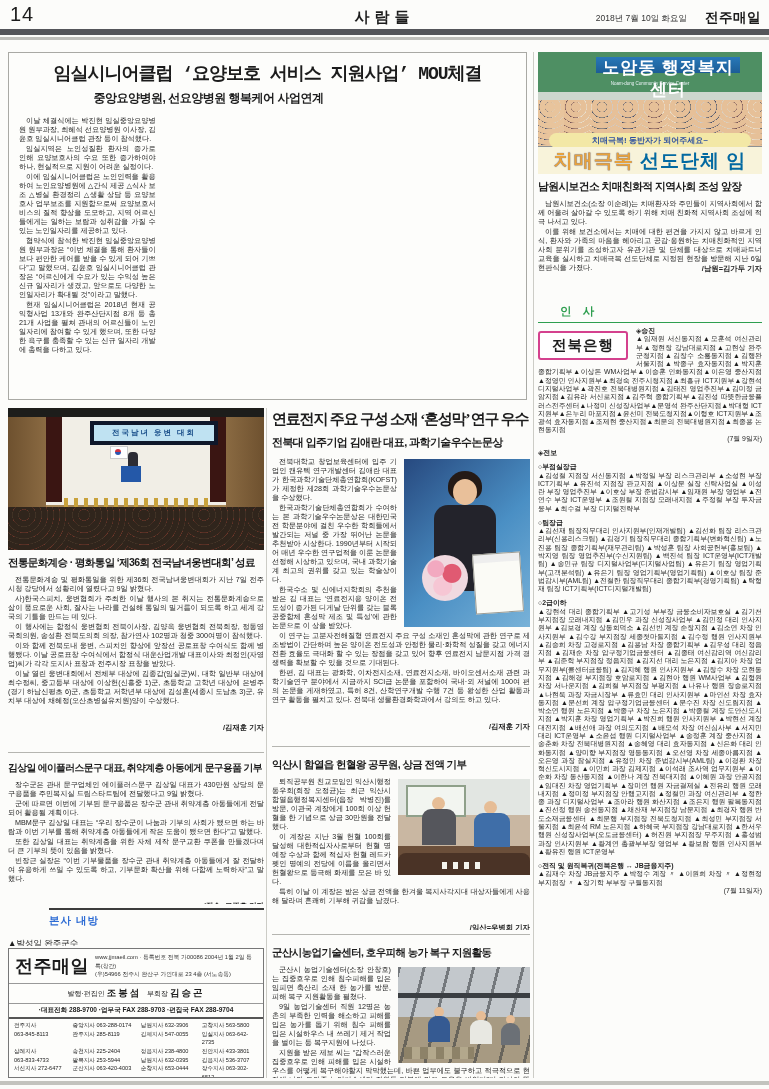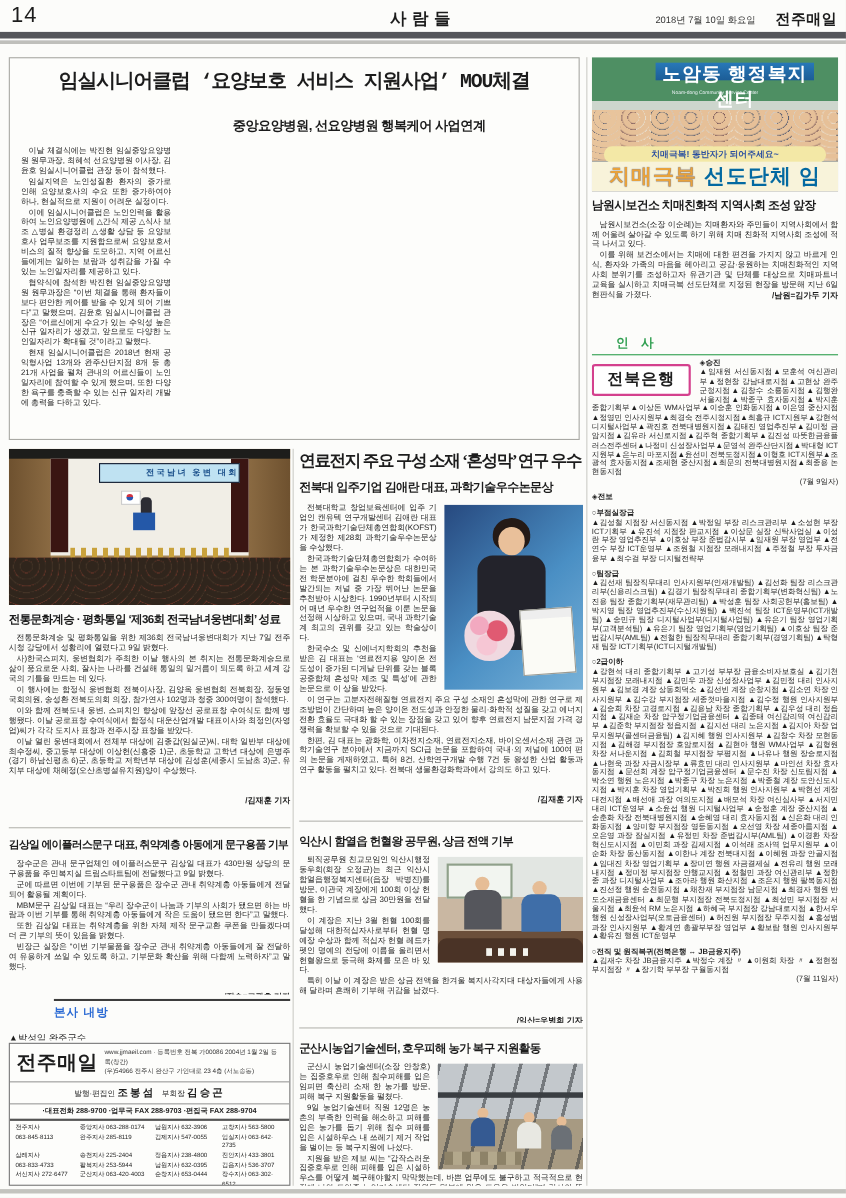--- a/index.html
+++ b/index.html
@@ -16,21 +16,21 @@
   .para{text-indent:7px;margin:0 0 1px 0;}
   .byline{text-align:right;font-size:7.4px;font-weight:bold;margin-top:18px;}
   .caption{font-size:7.6px;color:#222;margin-top:3px;text-align:left;}
   .divider{position:absolute;height:1px;background:#b5b5b0;}
   .vrule{position:absolute;width:1px;background:#ccccc6;}
   
   .lead-box{position:absolute;left:8px;top:52px;width:519px;height:348px;border:1px solid #a9a9a4;
             box-sizing:border-box;padding:0 10px;overflow:hidden;background:#fdfdfb;}
   .lead-head{margin-top:8px;text-align:center;font-family:Liberation Mono, monospace;
              font-size:18px;font-weight:600;letter-spacing:-1px;white-space:nowrap;}
-  .lead-sub{margin:21px auto 9px;width:70%;text-align:right;font-size:12px;font-weight:bold;letter-spacing:-.5px;}
+  .lead-sub{margin:5px auto 9px;width:70%;text-align:left;font-size:12px;font-weight:bold;letter-spacing:-.5px;}
   .lead-cols{display:flex;gap:9px;}
   .lead-left{width:72.5%;}
   .lead-right{width:27.5%;}
   .lead-intro{column-count:2;column-gap:10px;font-size:7.2px;line-height:1.3;text-align:justify;}
   
   .ph{position:relative;overflow:hidden;background:#bbb;}
   .ph-lead{height:172px;margin-top:5px;
     background:
       linear-gradient(180deg,#2e332f 0 12px,rgba(0,0,0,0) 12px),
       linear-gradient(0deg,#20231e 0 20px,rgba(0,0,0,0) 20px),
@@ -53,22 +53,22 @@
   .nw-banner2{position:absolute;left:0;right:0;bottom:0;height:27px;background:#f8f3da;
               font-size:19px;font-weight:900;text-align:center;line-height:27px;white-space:nowrap;letter-spacing:1px;}
   .nw-banner2 .or{color:#e8a23c;text-shadow:0 0 1px #2b55b0;}
   .nw-banner2 .bl{color:#0369a1;}
   .ph-speech{height:142px;background:#a78757;}
   .sp-wallL,.sp-wallR{position:absolute;top:0;bottom:0;width:15%;background:linear-gradient(90deg,#6e512f,#8a6a42);}
   .sp-wallR{right:0;background:linear-gradient(270deg,#6e512f,#8a6a42);}
   .sp-wallL{left:0;}
   .sp-stage{position:absolute;left:15%;right:15%;top:8px;bottom:32%;background:#f1eee6;}
   .sp-top{position:absolute;left:0;right:0;top:0;height:9px;background:#1d1d1b;}
-  .sp-banner{position:absolute;left:18%;right:18%;top:13px;height:16px;background:#bfe2f2;border:1px solid #0f172a;
-             color:#1a4f8a;font-size:7.5px;font-weight:bold;text-align:right;line-height:15px;letter-spacing:2px;margin-left:36px;}
+  .sp-banner{position:absolute;left:18%;right:18%;top:13px;height:16px;background:#bfe2f2;border:4px solid #0f172a;
+             color:#1a4f8a;font-size:7.5px;font-weight:bold;text-align:center;line-height:15px;letter-spacing:2px;margin-left:36px;}
   .sp-curtL,.sp-curtR{position:absolute;top:9px;bottom:34%;width:6%;background:#3a1512;}
   .sp-curtL{left:15%;} .sp-curtR{right:15%;}
   .sp-flag{position:absolute;left:40%;top:38px;width:16px;height:11px;background:#fff;border:1px solid #ccc;}
   .sp-flag i{position:absolute;left:4px;top:2px;width:6px;height:6px;border-radius:50%;background:linear-gradient(180deg,#cf3342 50%,#2b55b0 50%);}
   .sp-man{position:absolute;left:47%;top:44px;width:10px;height:22px;background:#2c2c34;border-radius:4px 4px 0 0;}
   .sp-pod{position:absolute;left:44%;top:58px;width:20px;height:16px;background:#2458a8;}
   .sp-troph{position:absolute;left:22%;right:22%;bottom:30%;height:9px;
             background:repeating-linear-gradient(90deg,#c9a23c 0 4px,rgba(0,0,0,0) 4px 10px);}
   .sp-aud{position:absolute;left:0;right:0;bottom:0;height:30%;
      background:

